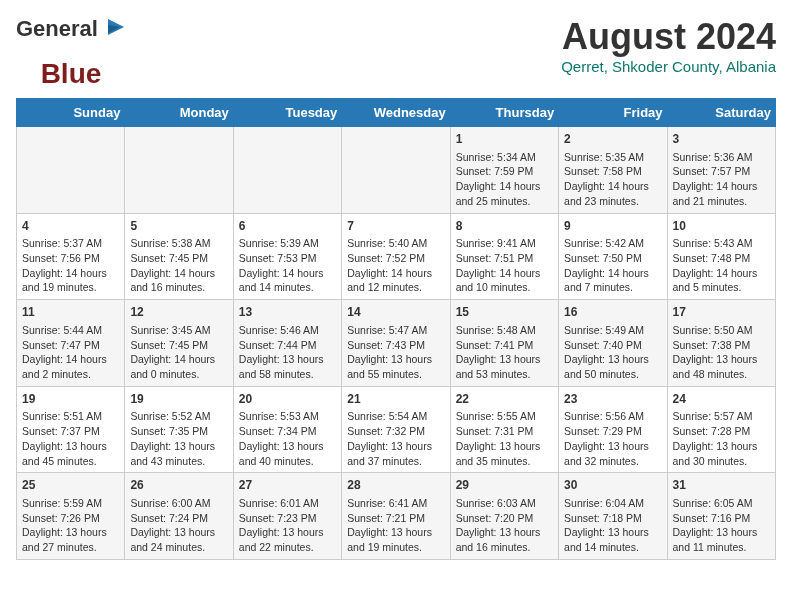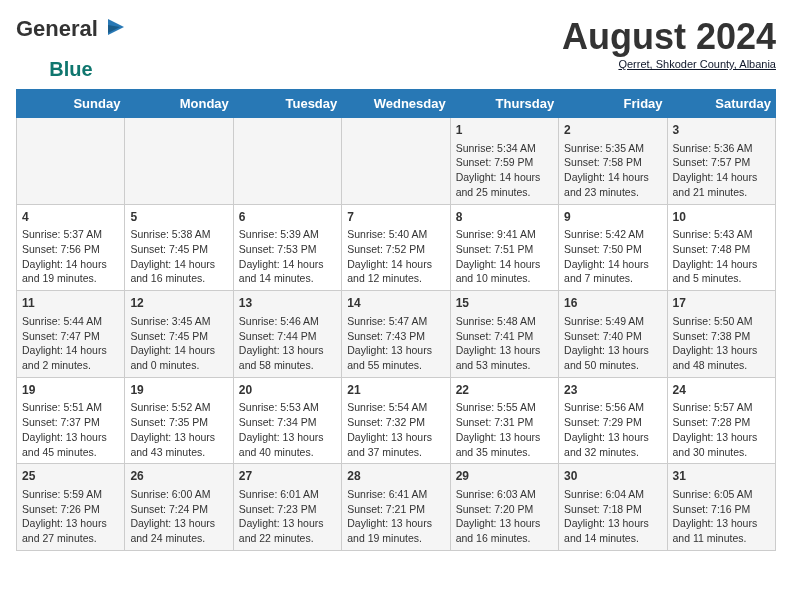--- a/index.html
+++ b/index.html
@@ -24,23 +24,22 @@
     }
     .title-block {
       text-align: right;
     }
     .month-year {
       font-size: 36px;
       font-weight: bold;
       color: #333;
     }
     .location {
-      font-size: 11px;
-      color: #0f172a;
-      text-decoration: underline;
+      font-size: 15px;
+      color: #0f766e;
     }
     table {
       width: 100%;
       border-collapse: collapse;
       font-size: 11px;
     }
     thead tr {
       background-color: #2878b5;
       color: white;
     }
@@ -84,21 +83,21 @@
 
 <div class="header">
   <div class="logo">
     <div style="display:flex; align-items:center; gap:2px;">
       <span style="font-size:22px; font-weight:bold; color:#333;">General</span>
       <svg width="26" height="22" viewBox="0 0 26 22" style="margin-top:-2px;">
         <polygon points="8,2 24,10 8,18" fill="#2878b5"></polygon>
         <polygon points="8,8 20,10 8,16" fill="#1a5c8a"></polygon>
       </svg>
     </div>
-    <span style="font-size:20px; font-weight:bold; color:#0f766e; margin-top:-4px;">Blue</span>
+    <span style="font-size:28px; font-weight:bold; color:#7f1d1d; margin-top:-4px;">Blue</span>
   </div>
   <div class="title-block">
     <div class="month-year">August 2024</div>
     <div class="location">Qerret, Shkoder County, Albania</div>
   </div>
 </div>
 
 <table>
   <thead>
     <tr>

